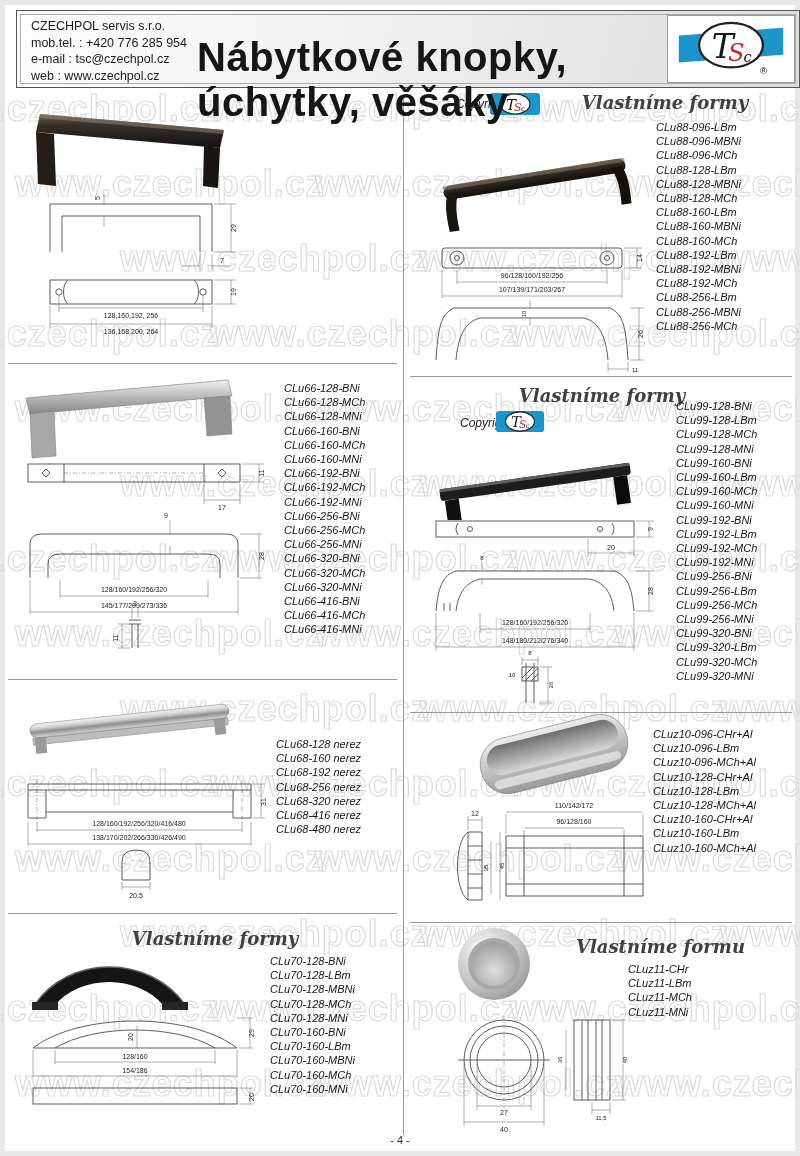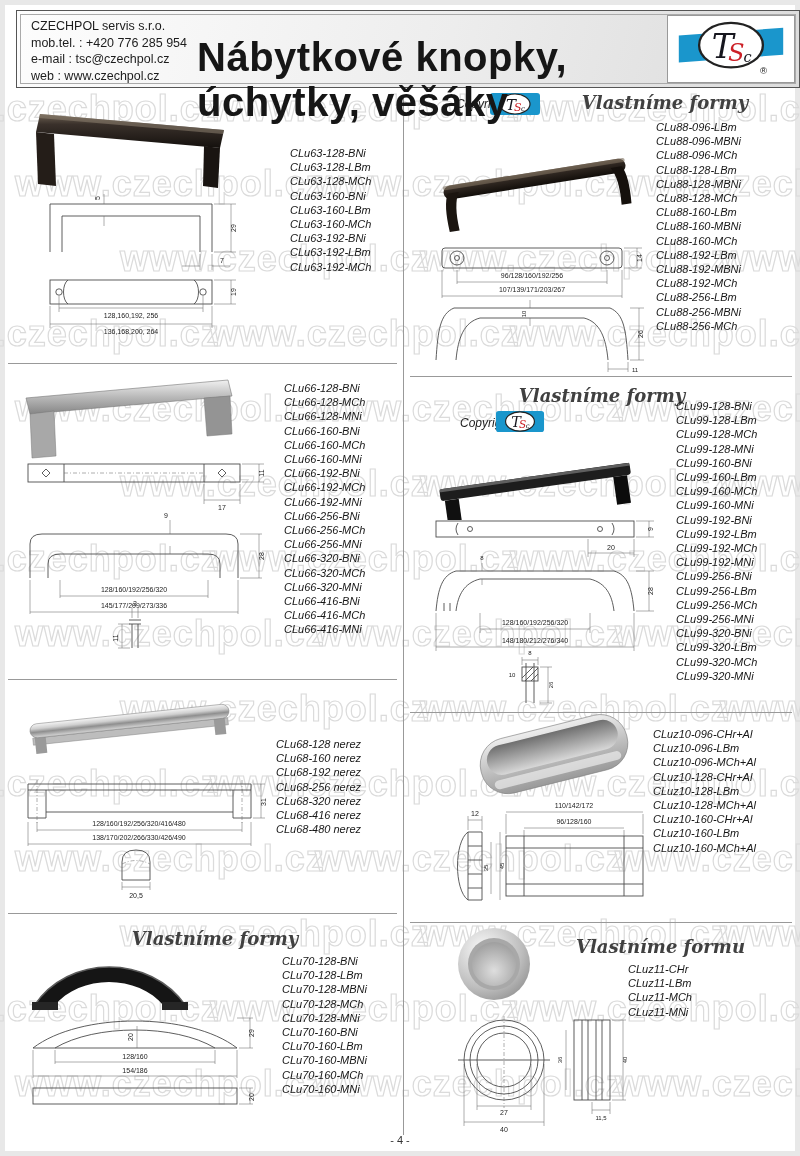--- a/index.html
+++ b/index.html
@@ -124,31 +124,20 @@
         <stop offset="0" stop-color="#706354"></stop>
           <stop offset=".3" stop-color="#3a312b"></stop>
           <stop offset="1" stop-color="#14100d"></stop>
       </linearGradient>
     </defs>
     <polygon points="12,14 196,30 192,48 8,32" fill="url(#g63)"></polygon>
     <polygon points="12,14 196,30 195,34 11,18" fill="#8d7f6f" opacity=".55"></polygon>
     <polygon points="8,32 26,34 28,86 10,84" fill="#241d18"></polygon>
     <polygon points="176,46 192,48 190,88 175,86" fill="#191411"></polygon>
   </svg>
-  <div class="codes" style="left:290px;top:146px;">
-      <div class="code">CLu63-128-BNi</div>
-      <div class="code">CLu63-128-LBm</div>
-      <div class="code">CLu63-128-MCh</div>
-      <div class="code">CLu63-160-BNi</div>
-      <div class="code">CLu63-160-LBm</div>
-      <div class="code">CLu63-160-MCh</div>
-      <div class="code">CLu63-192-BNi</div>
-      <div class="code">CLu63-192-LBm</div>
-      <div class="code">CLu63-192-MCh</div>
-    </div>
   <svg class="z" style="left:30px;top:190px;" width="235" height="150" viewBox="0 0 235 150">
     <path class="part" d="M20,62 V14 H182 V62"></path>
     <path class="part" d="M32,62 V26 H170 V62"></path>
     <line class="dim" x1="74" y1="4" x2="74" y2="14"></line>
       <line class="dim" x1="74" y1="26" x2="74" y2="36"></line>
     <text class="dt" x="70" y="10" transform="rotate(-90 70 10)">5</text>
     <line class="dim" x1="184" y1="14" x2="206" y2="14"></line>
       <line class="dim" x1="184" y1="62" x2="206" y2="62"></line>
     <line class="dim" x1="201" y1="14" x2="201" y2="62"></line>
     <text class="dt" x="206" y="38" transform="rotate(-90 206 38)" text-anchor="middle">29</text>
@@ -310,21 +299,21 @@
     <text class="dt" x="114" y="120" text-anchor="middle">20,5</text>
   </svg>
 
   <div class="heading" style="left:30px;top:928px;width:370px;">Vlastníme formy</div>
   <svg class="z" style="left:28px;top:946px;" width="165" height="68" viewBox="0 0 165 68">
     <path d="M6,60 C40,8 122,8 158,60 L136,60 C110,28 52,28 26,60 Z" fill="#151515"></path>
     <path d="M6,60 C40,8 122,8 158,60" fill="none" stroke="#5c5c5c" stroke-width="1.4"></path>
     <rect x="4" y="56" width="26" height="8" fill="#262626"></rect>
     <rect x="134" y="56" width="26" height="8" fill="#262626"></rect>
   </svg>
-  <div class="codes" style="left:282px;top:954px;">
+  <div class="codes" style="left:270px;top:954px;">
       <div class="code">CLu70-128-BNi</div>
       <div class="code">CLu70-128-LBm</div>
       <div class="code">CLu70-128-MBNi</div>
       <div class="code">CLu70-128-MCh</div>
       <div class="code">CLu70-128-MNi</div>
       <div class="code">CLu70-160-BNi</div>
       <div class="code">CLu70-160-LBm</div>
       <div class="code">CLu70-160-MBNi</div>
       <div class="code">CLu70-160-MCh</div>
       <div class="code">CLu70-160-MNi</div>

